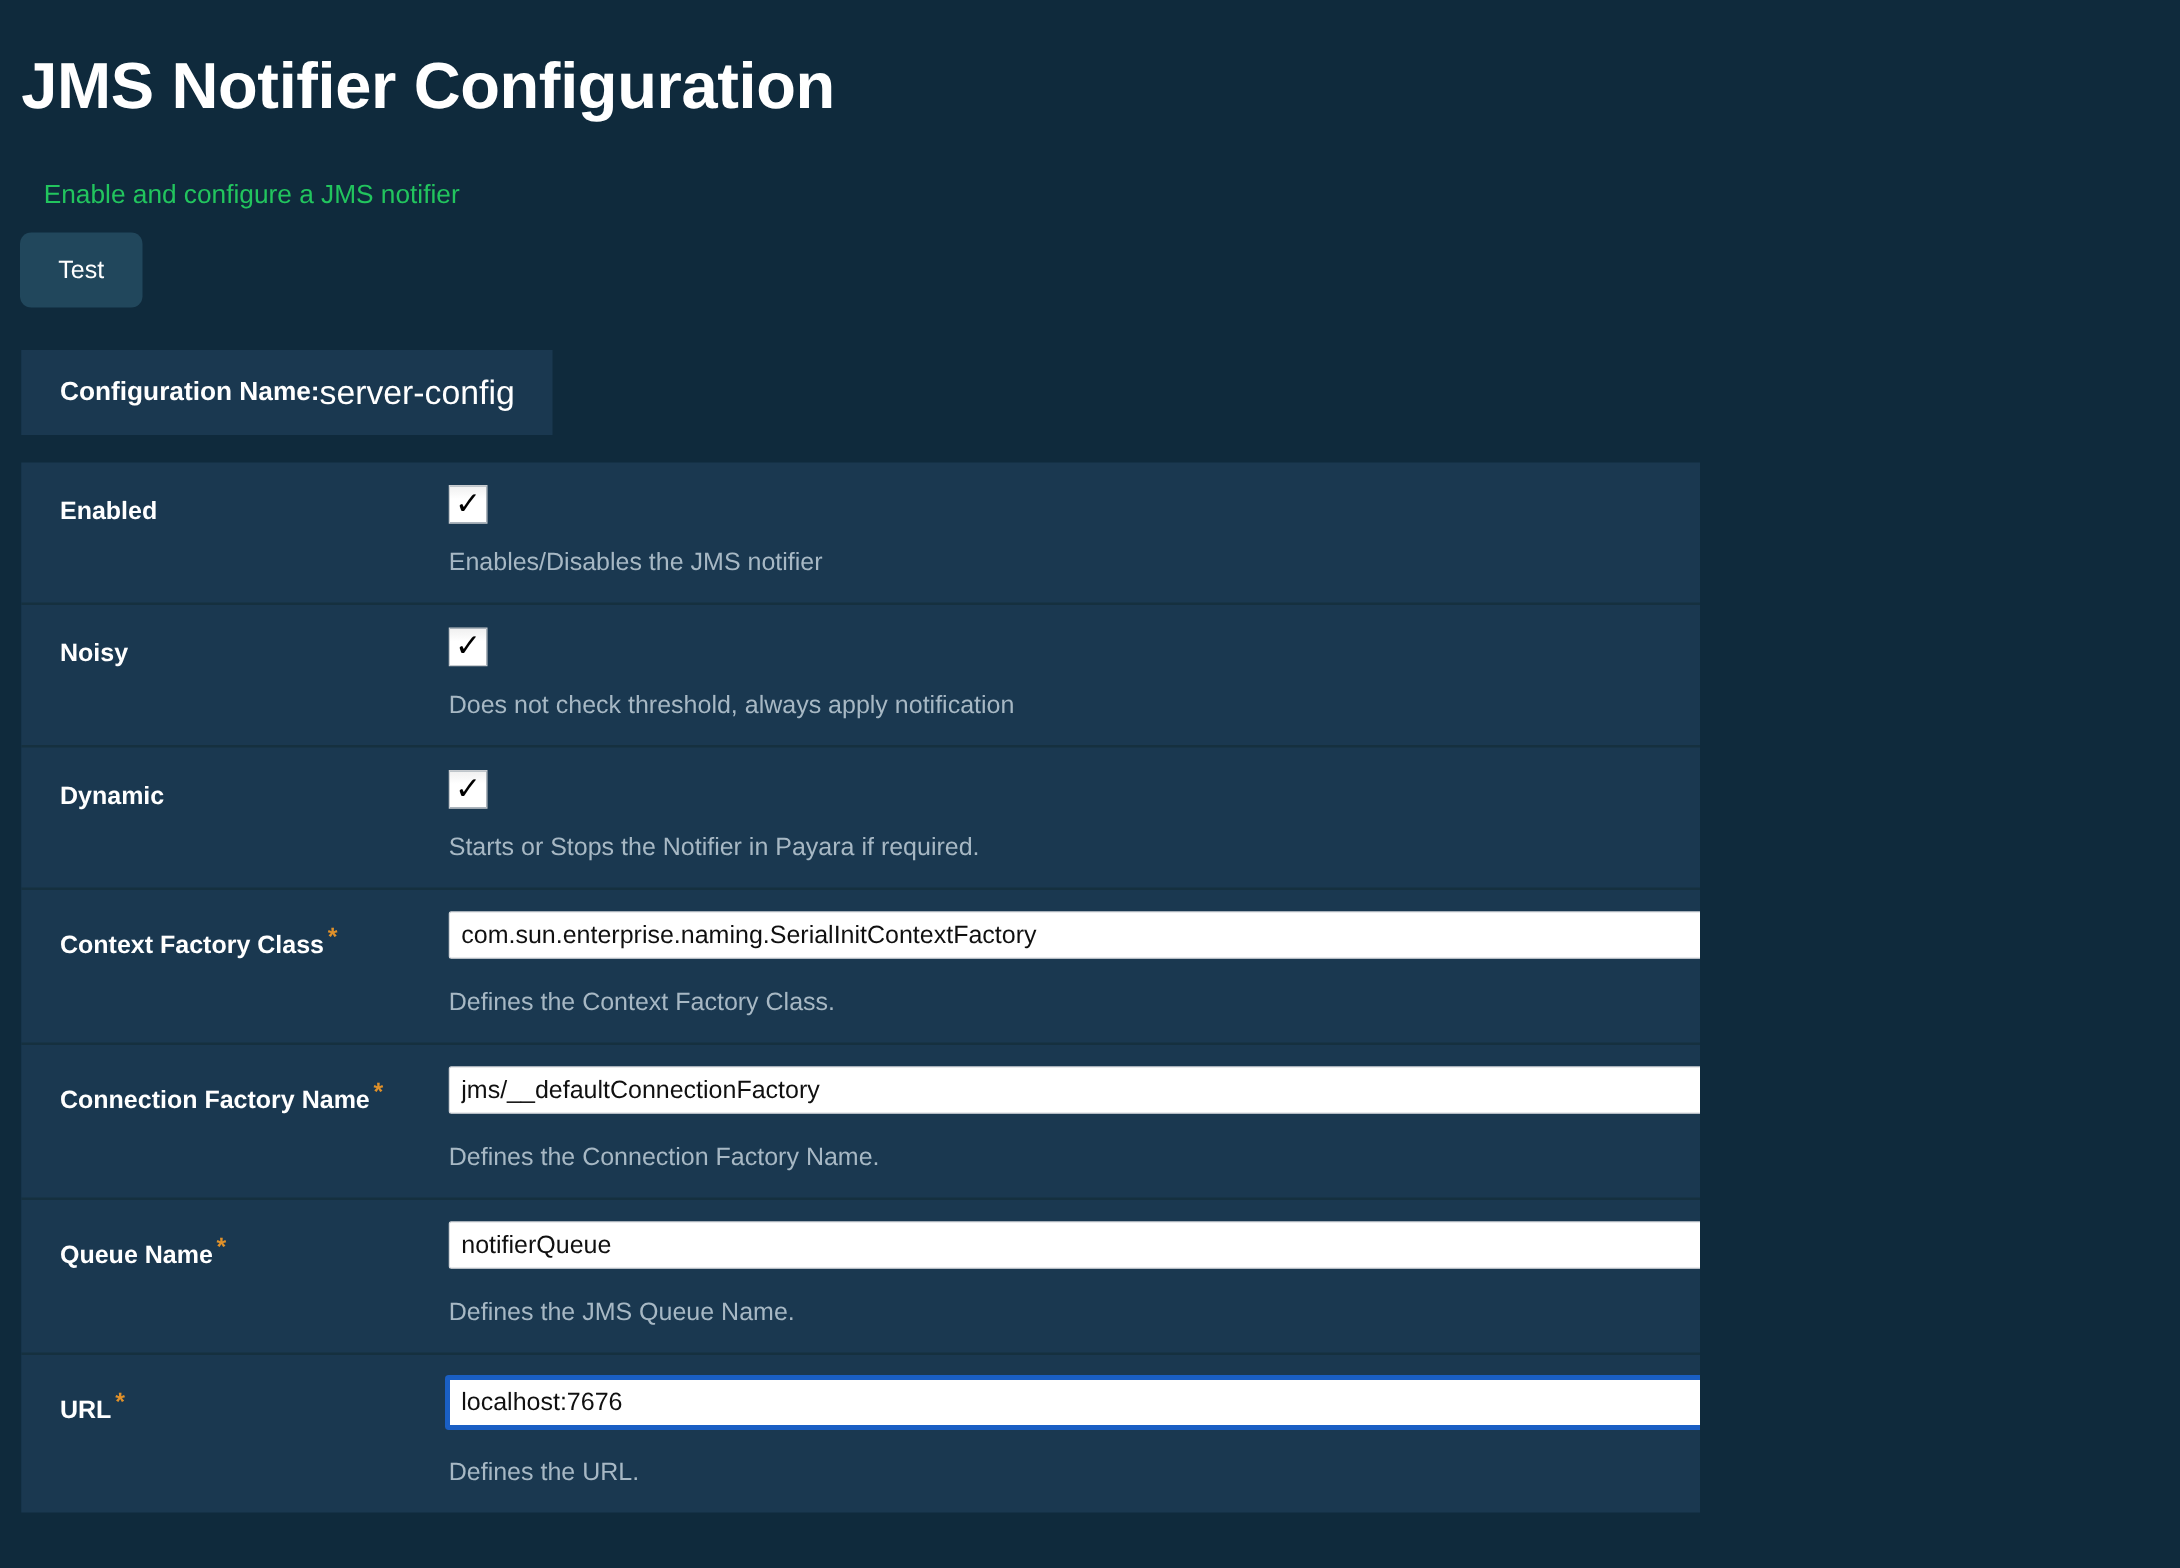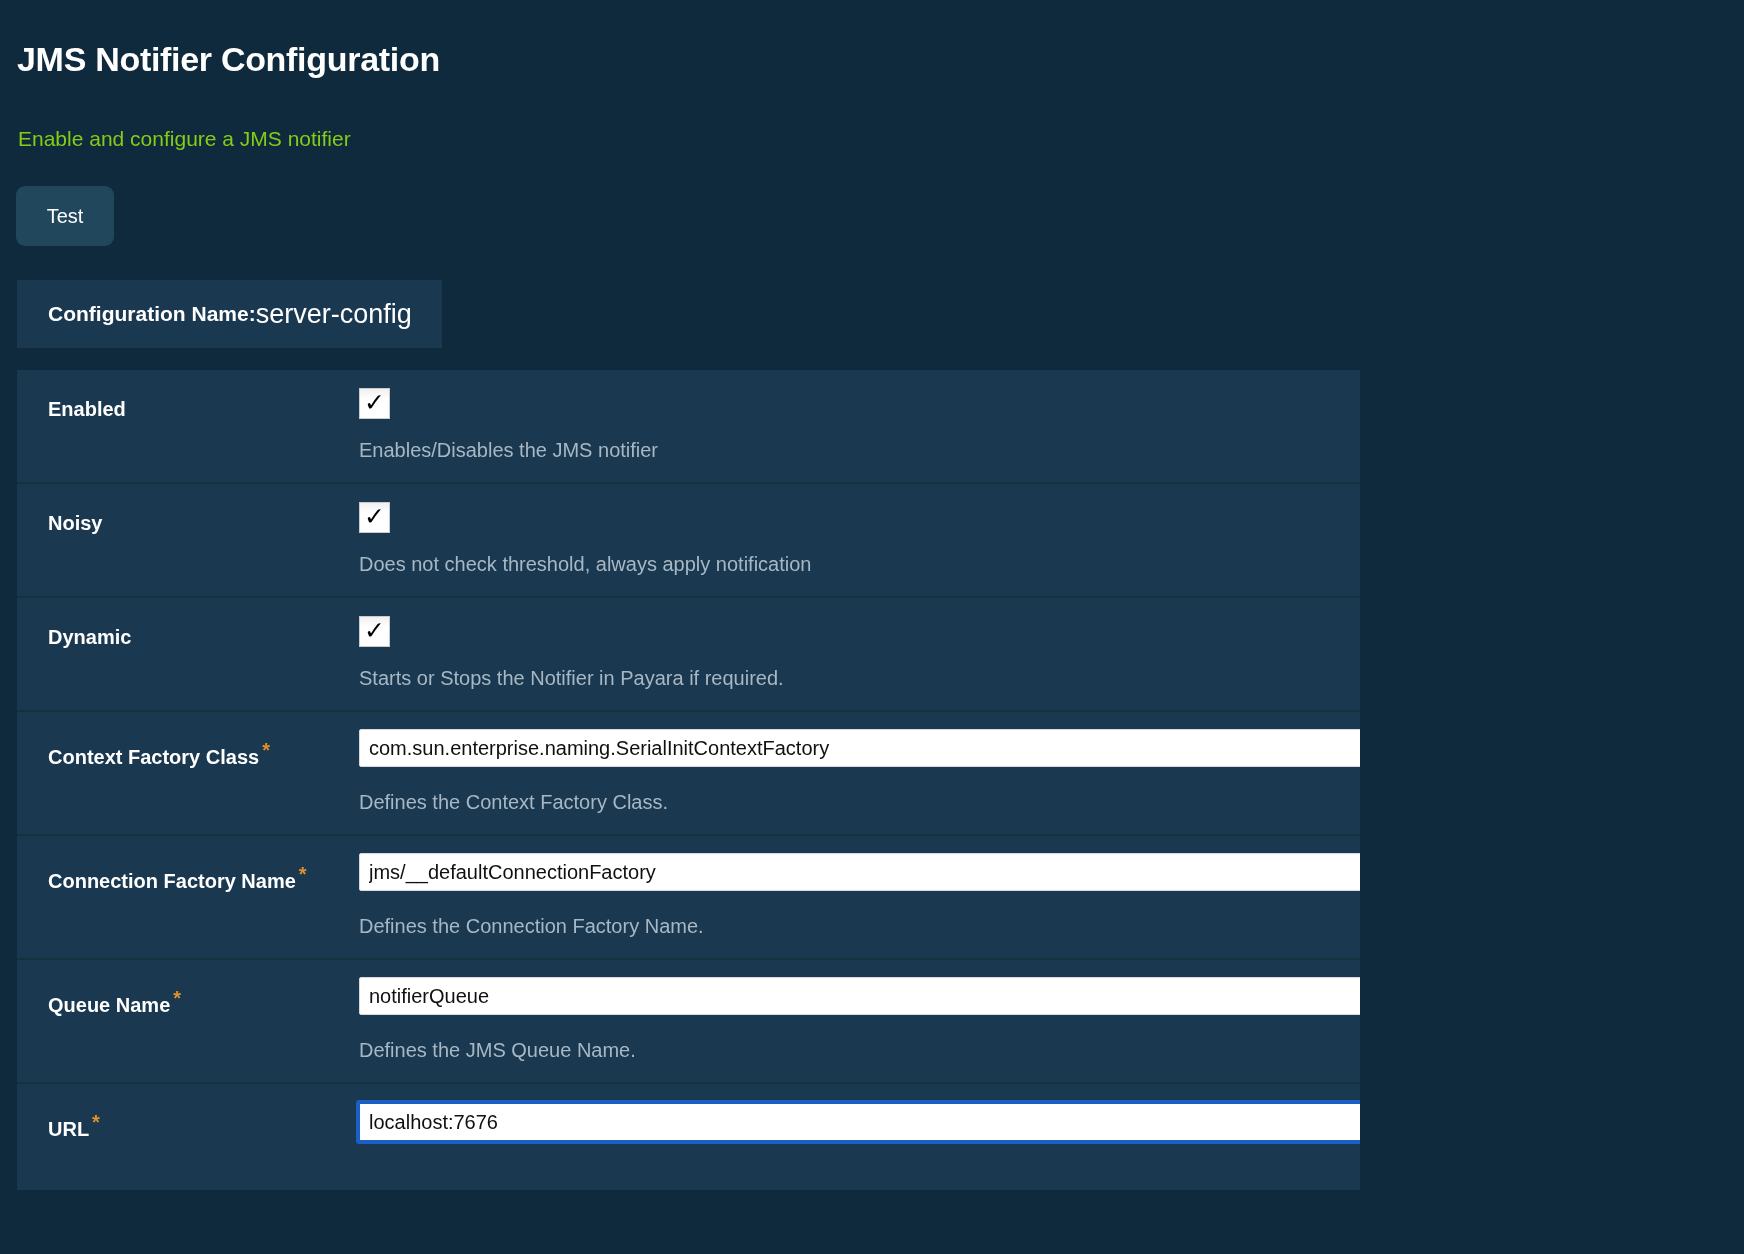--- a/index.html
+++ b/index.html
@@ -19,36 +19,36 @@
     width: 1744px;
     height: 1254px;
     background: #0f2a3c;
     padding: 0;
   }
 
   
   .page-title {
     position: absolute;
     left: 17px;
-    top: 36px;
+    top: 46px;
     margin: 0;
-    font-size: 34px;
+    font-size: 52px;
     line-height: 46px;
     font-weight: bold;
     color: #ffffff;
     letter-spacing: -0.3px;
   }
   .page-subtitle {
     position: absolute;
     left: 18px;
     top: 126px;
-    margin: 0;
+    margin: 17px;
     font-size: 21px;
     line-height: 26px;
-    color: #84cc16;
+    color: #22c55e;
     font-weight: normal;
   }
 
   
   .test-button {
     position: absolute;
     left: 16px;
     top: 186px;
     width: 98px;
     height: 60px;
@@ -240,17 +240,18 @@
         <div class="row-label"><span>Queue Name</span><span class="req-star">*</span></div>
         <div class="row-field">
           <input type="text" class="text-input" value="notifierQueue" placeholder="" style="">
           <div class="help-text">Defines the JMS Queue Name.</div>
         </div>
       </div>
       <div class="form-row">
         <div class="row-label"><span>URL</span><span class="req-star">*</span></div>
         <div class="row-field">
           <input type="text" class="text-input focused" value="localhost:7676" placeholder="" style="">
+          <div class="help-text">Defines the URL.</div>
         </div>
       </div>
     </div>
 
 </div>
 
 </body></html>

